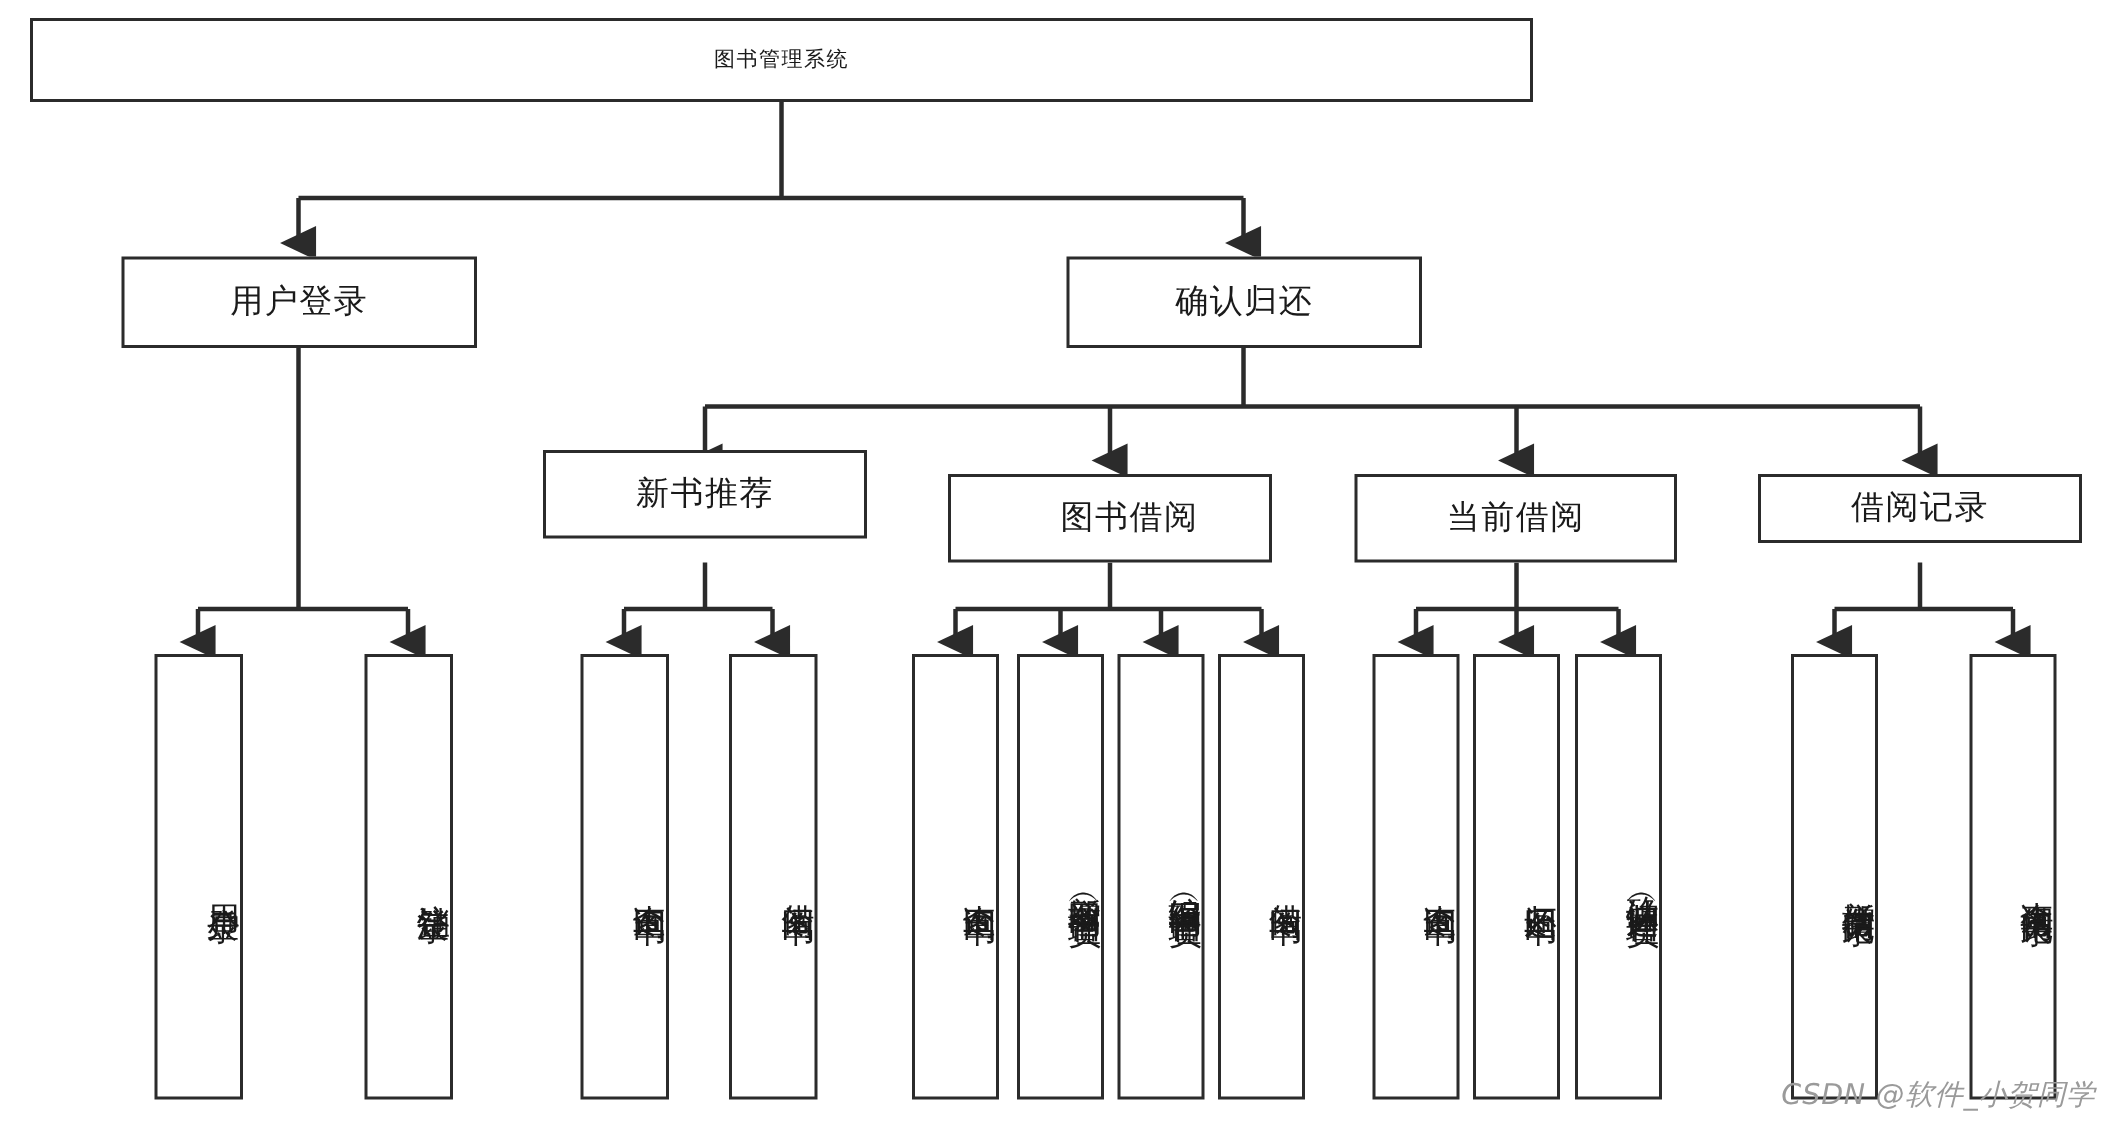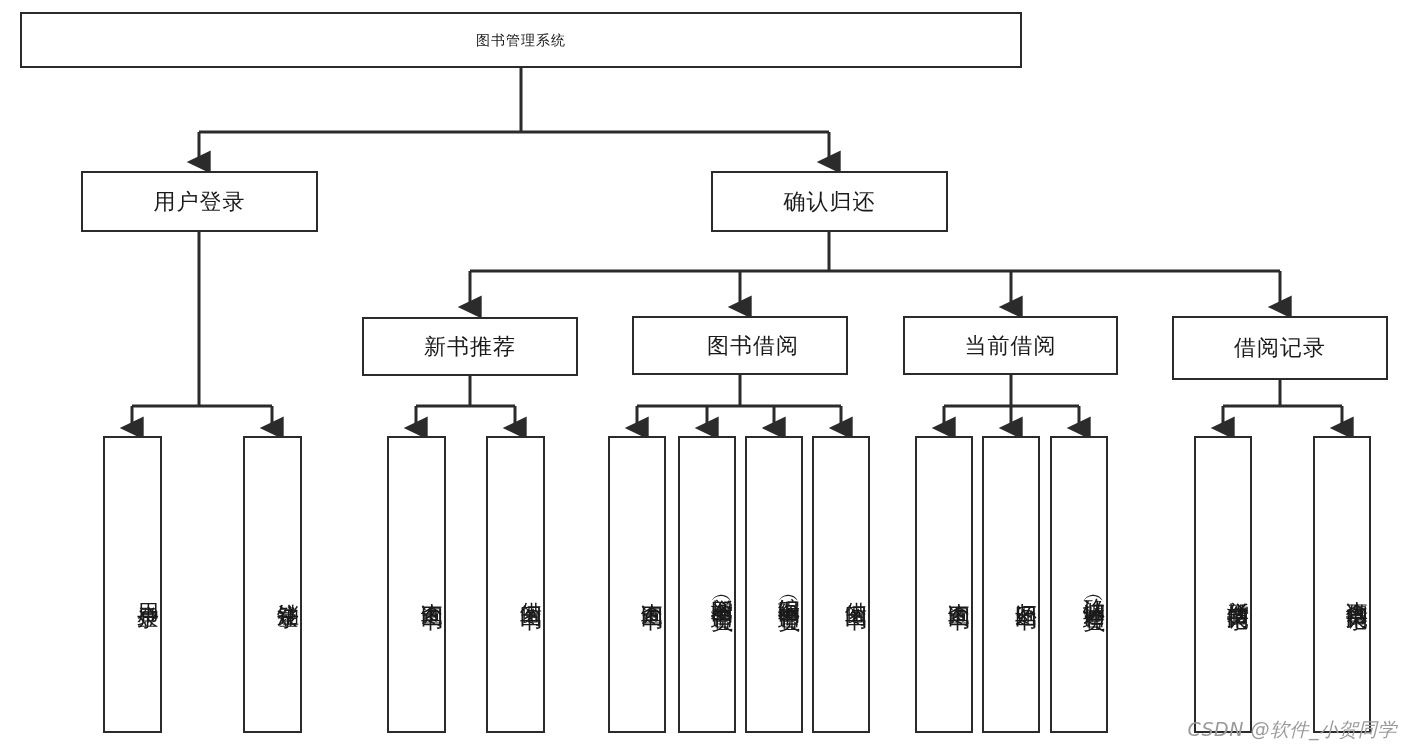--- a/index.html
+++ b/index.html
@@ -131,30 +131,30 @@
     <span class="node-label">图书管理系统</span>
   </div>
 
   <div class="node horizontal" style="left:81px; top:171px; width:237px; height:61px;">
     <span class="node-label">用户登录</span>
   </div>
   <div class="node horizontal" style="left:711px; top:171px; width:237px; height:61px;">
     <span class="node-label">确认归还</span>
   </div>
 
-  <div class="node horizontal" style="left:362px; top:317px; width:216px; height:59px;">
+  <div class="node horizontal" style="left:362px; top:300px; width:216px; height:59px;">
     <span class="node-label">新书推荐</span>
   </div>
   <div class="node horizontal" style="left:632px; top:316px; width:216px; height:59px;padding-left:32px;">
     <span class="node-label">图书借阅</span>
   </div>
   <div class="node horizontal" style="left:903px; top:316px; width:215px; height:59px;text-align:center;">
     <span class="node-label">当前借阅</span>
   </div>
-  <div class="node horizontal" style="left:1172px; top:316px; width:216px; height:64px;">
+  <div class="node horizontal" style="left:1172px; top:316px; width:216px; height:46px;">
     <span class="node-label">借阅记录</span>
   </div>
 
   <div class="node vertical" style="left:103px; top:436px; width:59px; height:297px;">
     <span class="node-label">用户登录</span>
   </div>
   <div class="node vertical" style="left:243px; top:436px; width:59px; height:297px;">
     <span class="node-label">注销登录</span>
   </div>
   <div class="node vertical" style="left:387px; top:436px; width:59px; height:297px;">

